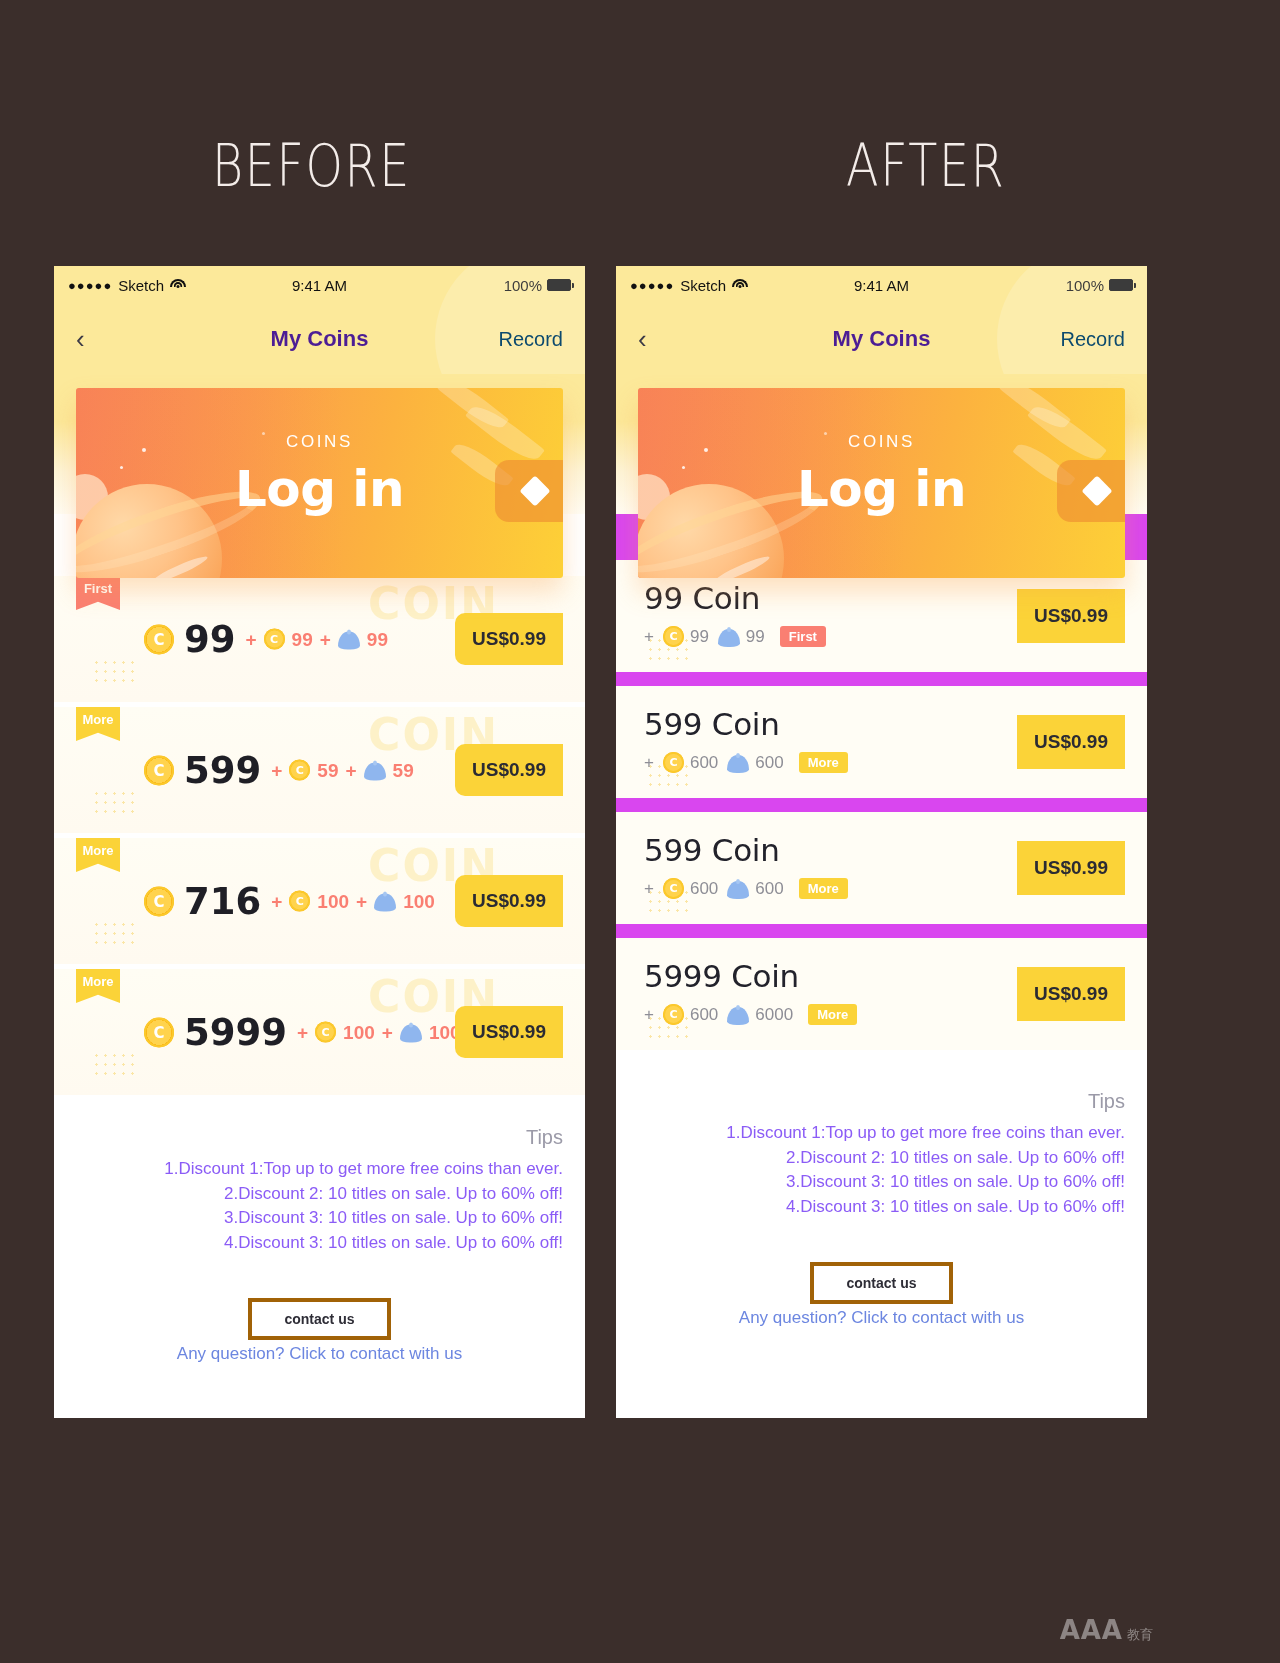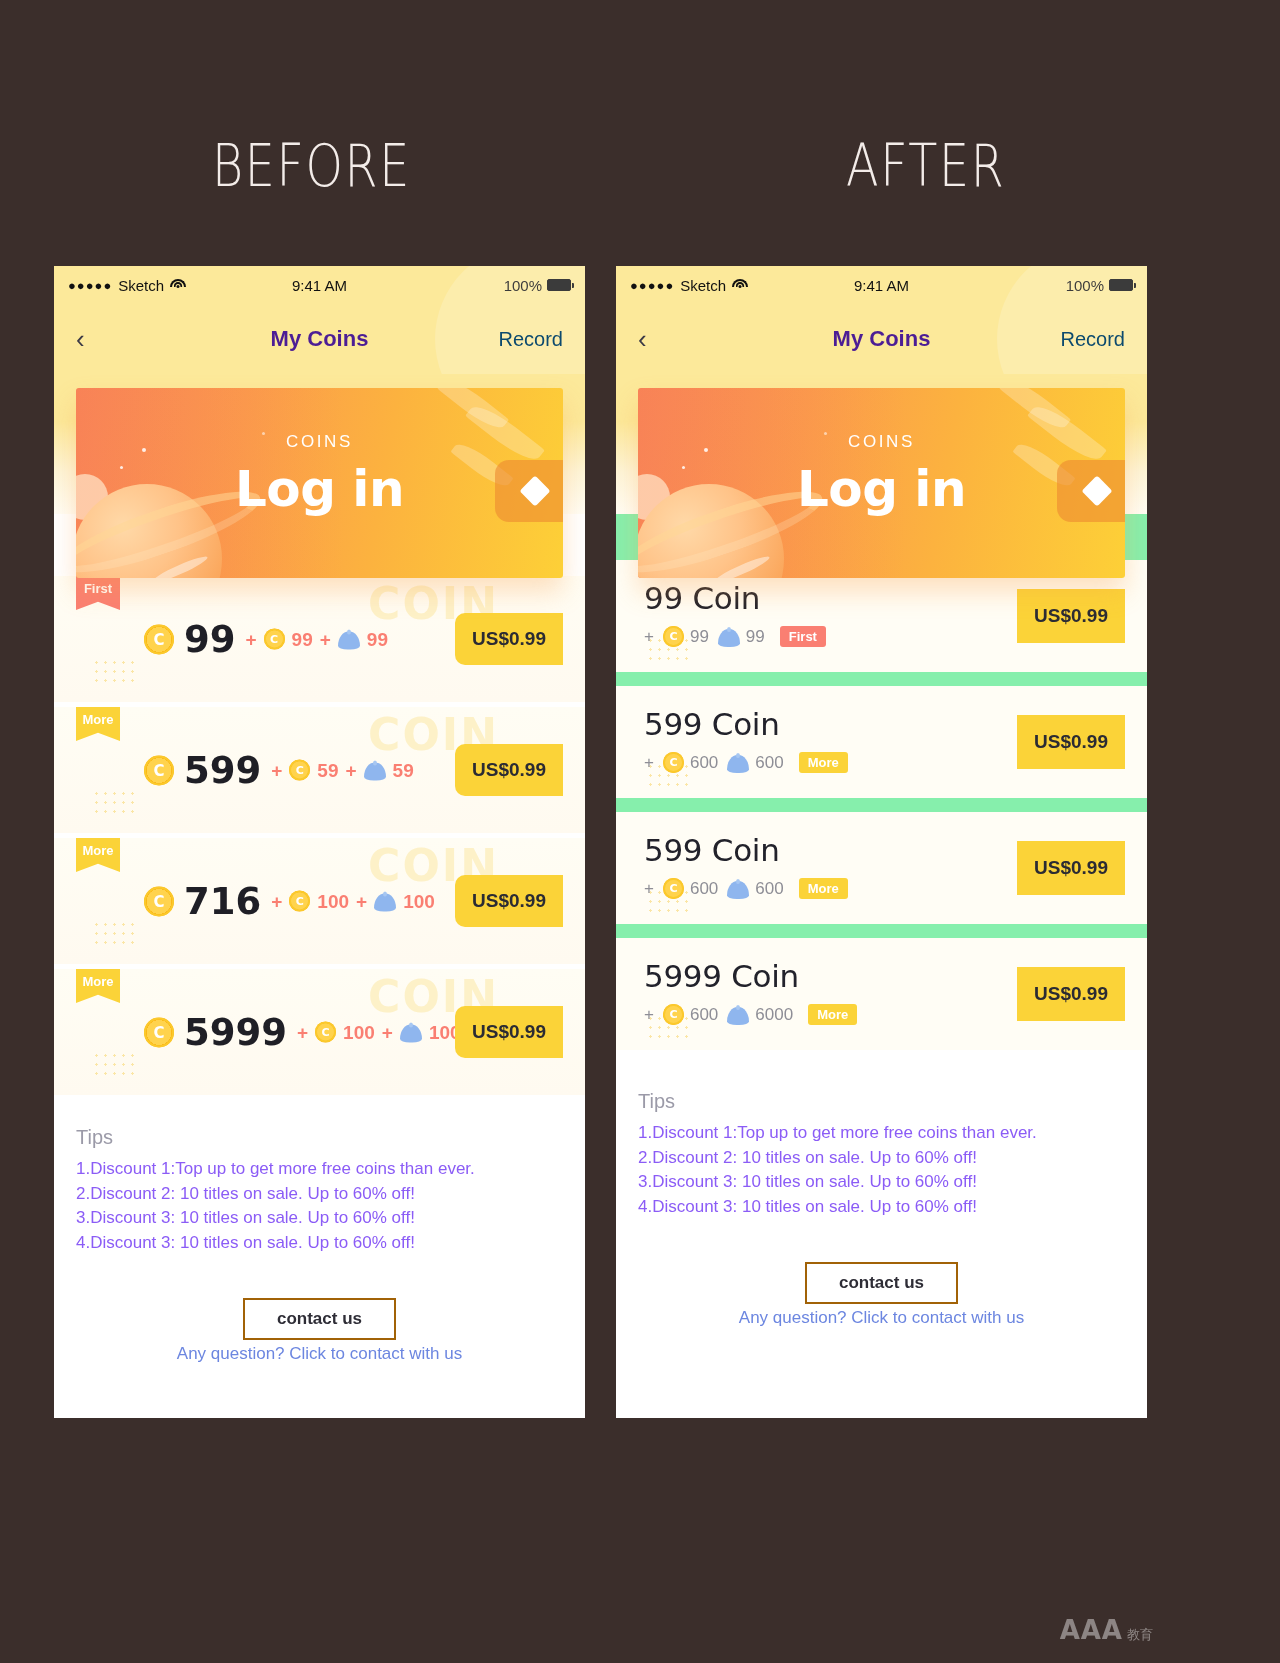--- a/index.html
+++ b/index.html
@@ -200,21 +200,21 @@
   }
   .row-b .extras { display:flex; align-items:center; gap:7px; color:#fa7f72; font-size:19px; font-weight:600;}
   .row-b .plus { color:#fa7f72; font-size:19px; font-weight:600; }
   .price-b {
     position:absolute; right: 22px; top: 50%; transform: translateY(-50%);
     background:#fbd338; color:#2b2b33; font-weight:700; font-size:19px;
     padding: 15px 14px; border-radius: 10px 0 0 10px; min-width: 108px; text-align:center;
   }
 
   
-  .list-after { position: relative; background: #86efac; padding-top: 46px; }
+  .list-after { position: relative; background: #d946ef; padding-top: 46px; }
   .row-a {
     position: relative;
     height: 112px;
     background: #fffdf5;
     margin-bottom: 14px;
     overflow: hidden;
   }
   .row-a .dotgrid {
     position:absolute; left: 30px; bottom: 10px;
     width: 44px; height: 26px;
@@ -238,29 +238,29 @@
   }
   .tag.first { background:#fa7f72; }
   .tag.more  { background:#fbd338; }
   .price-a {
     position:absolute; right: 22px; top: 50%; transform: translateY(-50%);
     background:#fbd338; color:#2b2b33; font-weight:700; font-size:19px;
     padding: 16px 14px; min-width: 108px; text-align:center;
   }
 
   
-  .tips { padding: 26px 22px 0 22px; background:#fff; }
+  .tips { padding: 26px 22px 0 22px; background:#fff;text-align:right; }
   .tips h4 { font-size: 20px; color:#9b9aa8; font-weight:400; margin-bottom: 8px; }
   .tips p  { font-size: 17px; color:#8b5cf6; line-height: 1.45; }
 
   
   .footer { background:#fff; text-align:center; padding-top: 42px; }
   .contact-btn {
-    display:inline-block; border:2px solid #a16207; background:#fff;
-    color:#2e2d36; font-size:17px; font-weight:700; padding: 9px 32px;
+    display:inline-block; border:4px solid #a16207; background:#fff;
+    color:#2e2d36; font-size:14px; font-weight:700; padding: 9px 32px;
   }
   .contact-link { display:block; margin-top: 4px; color:#6c86e0; font-size:17px; }
 
   
   .watermark {
     position:absolute; right: 20px; bottom: 18px;
     color: rgba(255,255,255,0.42);
     font-size: 26px; font-weight: 800; letter-spacing: 1px;
     font-family:"DejaVu Sans", sans-serif;
     display:flex; align-items:baseline; gap:4px;

